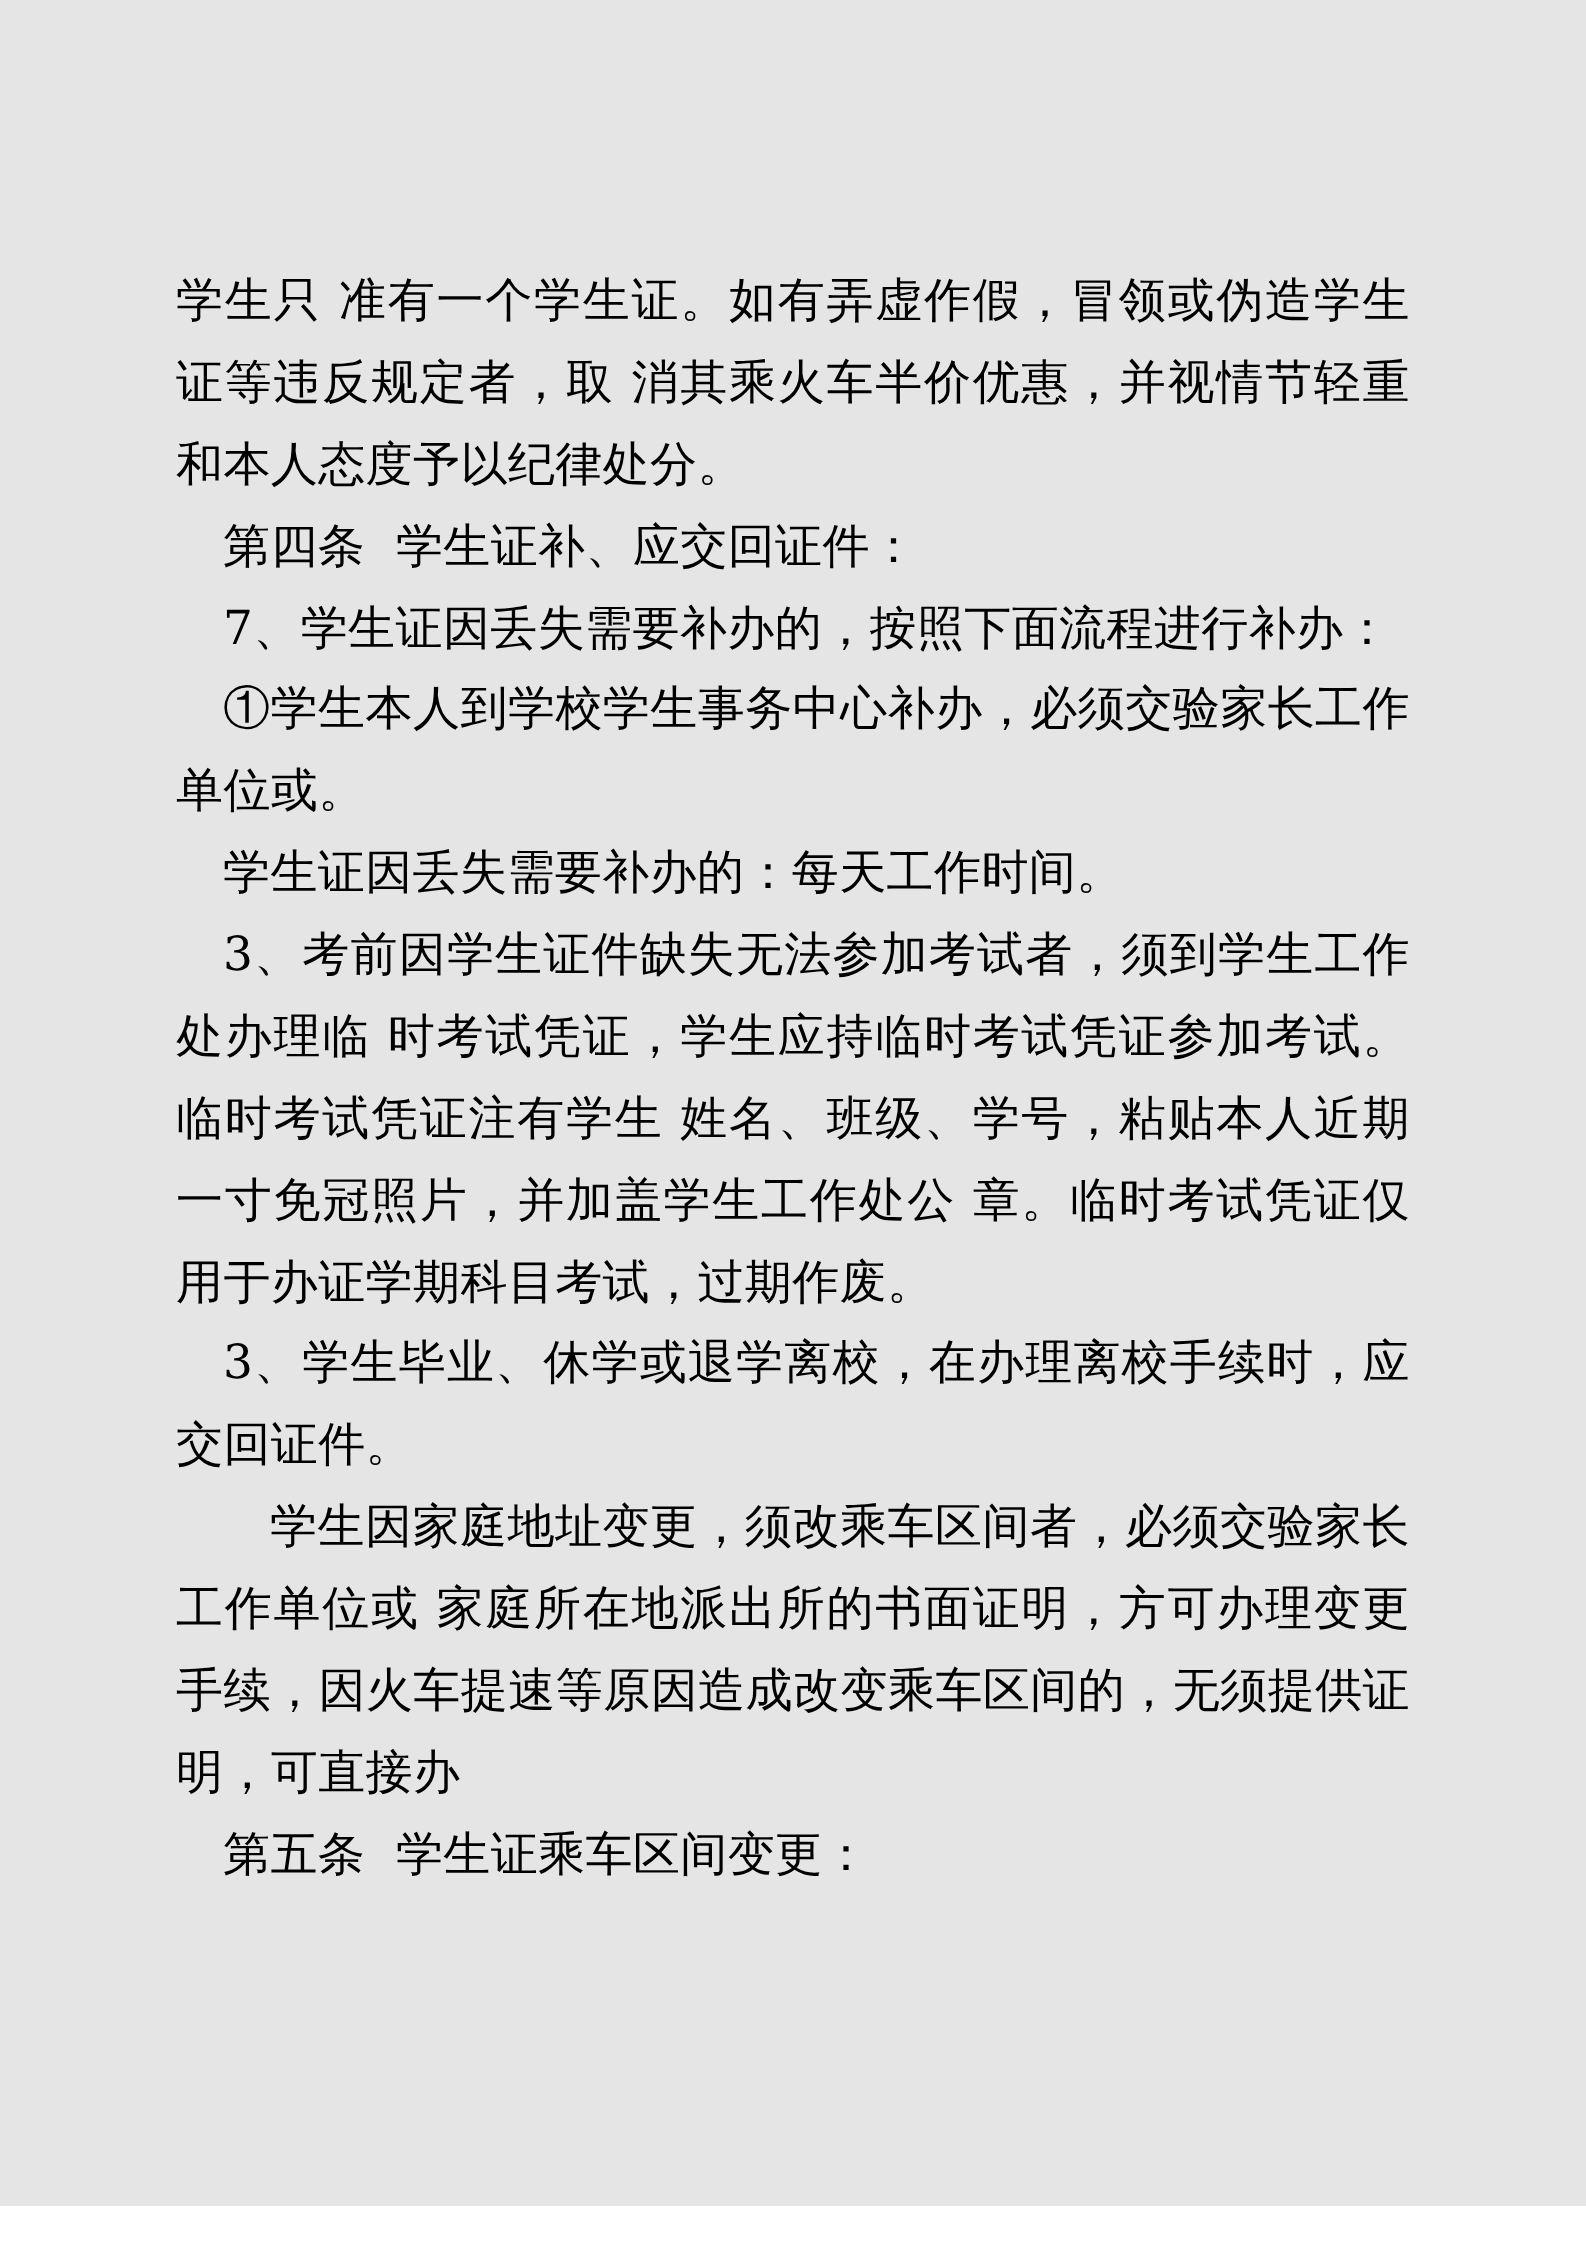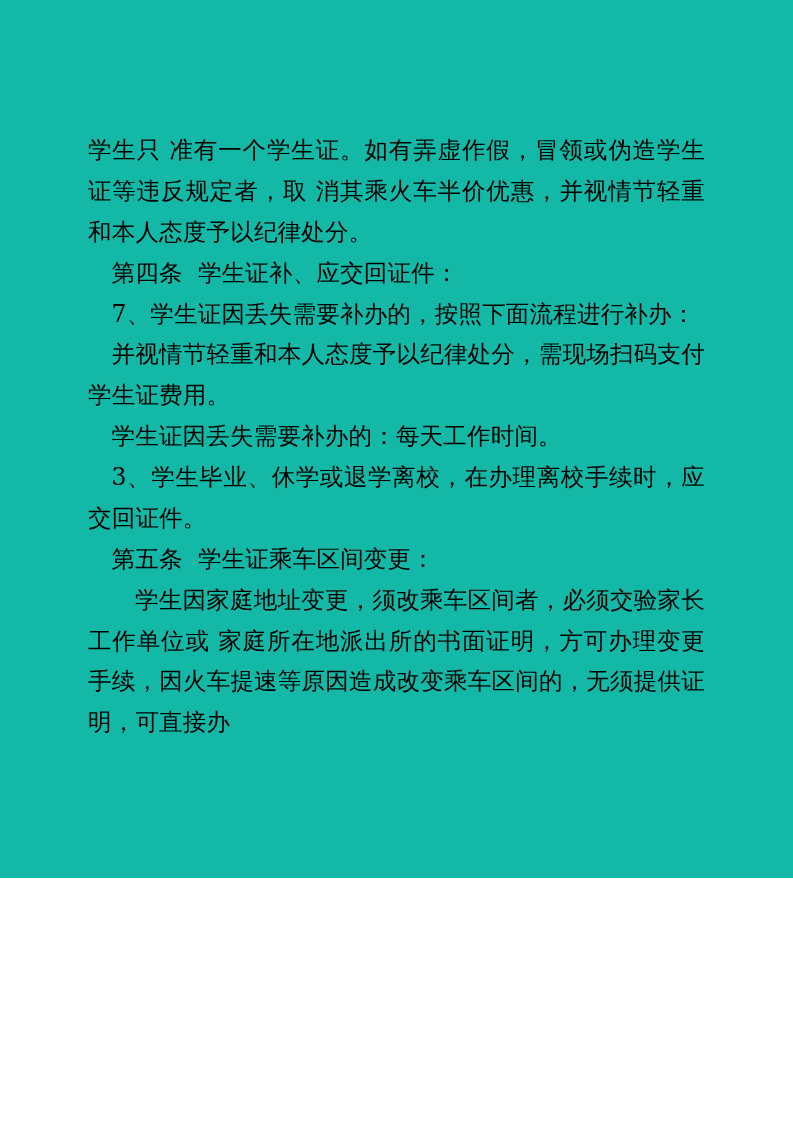--- a/index.html
+++ b/index.html
@@ -10,24 +10,24 @@
   body {
     width: 793px;
     height: 1122px;
     font-family: "DejaVu Serif", "Liberation Serif", serif;
     color: #000000;
     overflow: hidden;
   }
   .page {
     position: relative;
     width: 793px;
-    height: 878px;
+    height: 1103px;
     box-sizing: border-box;
     padding: 130px 88px 60px 88px;
-    background: #14b8a6;
+    background: #e5e5e5;
   }
   .doc-body {
     font-size: 23.5px;
     line-height: 1.74;
     text-align: justify;
     text-justify: inter-ideograph;
     letter-spacing: 0.2px;
   }
   .para {
     margin: 0;
@@ -39,19 +39,20 @@
   .indent-2 { text-indent: 2em; }
 </style>
 </head>
 <body>
 
 <div class="page">
   <div class="doc-body">
     <p class="para indent-0">学生只 准有一个学生证。如有弄虚作假，冒领或伪造学生证等违反规定者，取 消其乘火车半价优惠，并视情节轻重和本人态度予以纪律处分。</p>
     <p class="para indent-1">第四条  学生证补、应交回证件：</p>
     <p class="para indent-1">7、学生证因丢失需要补办的，按照下面流程进行补办：</p>
-    <p class="para indent-1">并视情节轻重和本人态度予以纪律处分，需现场扫码支付学生证费用。</p>
+    <p class="para indent-1">①学生本人到学校学生事务中心补办，必须交验家长工作单位或。</p>
     <p class="para indent-1">学生证因丢失需要补办的：每天工作时间。</p>
+    <p class="para indent-1">3、考前因学生证件缺失无法参加考试者，须到学生工作处办理临 时考试凭证，学生应持临时考试凭证参加考试。临时考试凭证注有学生 姓名、班级、学号，粘贴本人近期一寸免冠照片，并加盖学生工作处公 章。临时考试凭证仅用于办证学期科目考试，过期作废。</p>
     <p class="para indent-1">3、学生毕业、休学或退学离校，在办理离校手续时，应交回证件。</p>
+    <p class="para indent-2">学生因家庭地址变更，须改乘车区间者，必须交验家长工作单位或 家庭所在地派出所的书面证明，方可办理变更手续，因火车提速等原因造成改变乘车区间的，无须提供证明，可直接办</p>
     <p class="para indent-1">第五条  学生证乘车区间变更：</p>
-    <p class="para indent-2">学生因家庭地址变更，须改乘车区间者，必须交验家长工作单位或 家庭所在地派出所的书面证明，方可办理变更手续，因火车提速等原因造成改变乘车区间的，无须提供证明，可直接办</p>
   </div>
 </div>
 
 </body></html>

